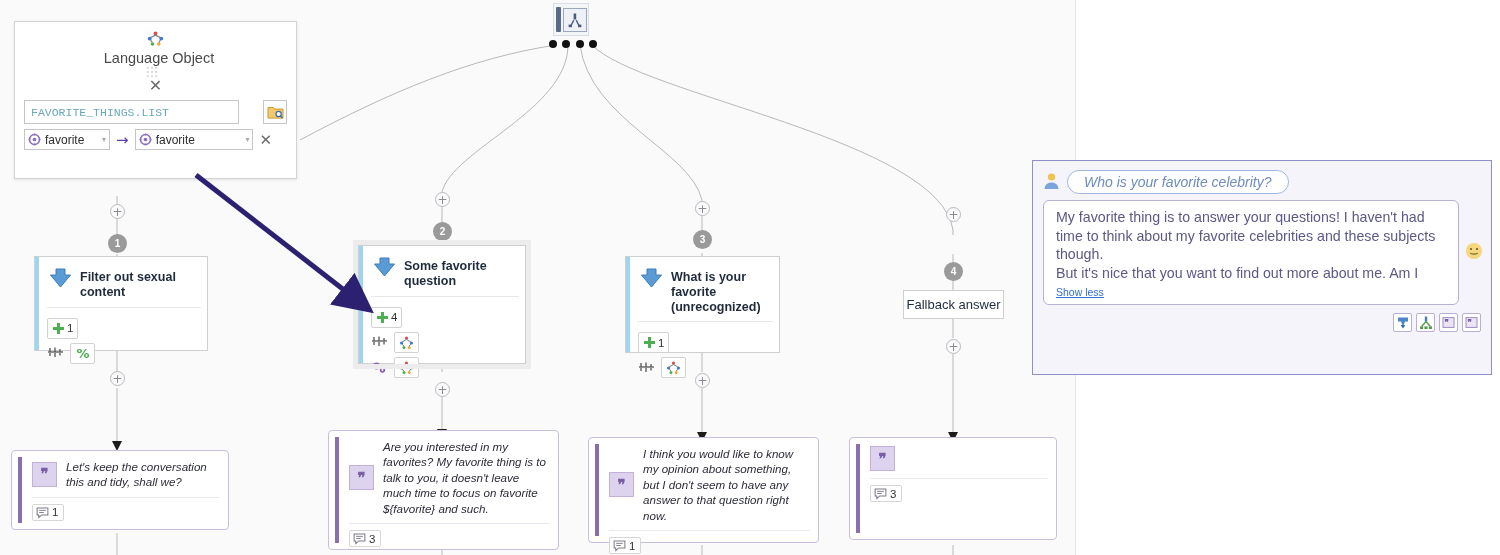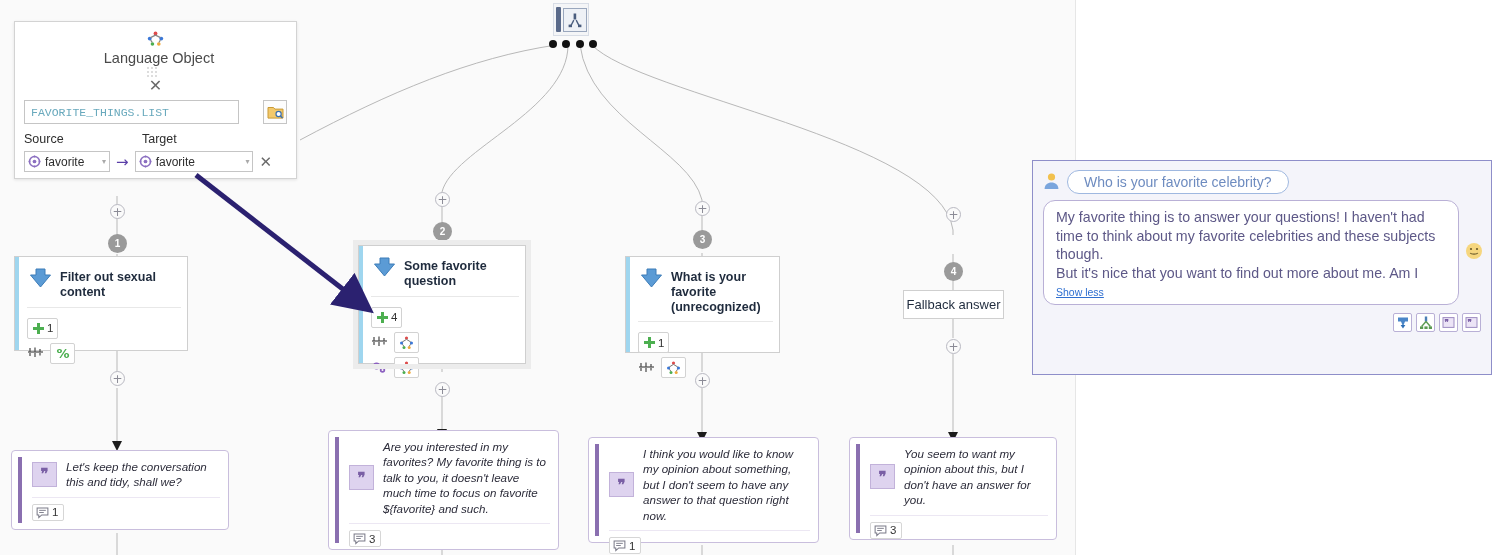--- a/index.html
+++ b/index.html
@@ -127,28 +127,28 @@
   .lp-x{font-family:"DejaVu Sans",sans-serif;font-size:15px;font-weight:bold;color:#6a6a6a;cursor:pointer;}
 
   
   #annot{position:absolute;left:180px;top:165px;width:210px;height:150px;pointer-events:none;}
 
   
   #chat{
     position:absolute;left:1032px;top:160px;width:460px;height:215px;
     background:#f4f4fa;border:1px solid #8e8ec9;box-sizing:border-box;
   }
-  .chat-q{display:flex;align-items:center;gap:7px;padding:9px 10px 0 10px;}
+  .chat-q{display:flex;align-items:center;gap:7px;padding:9px 10px 0 10px;font-style:italic;}
   .q-bubble{
     border:1px solid #9fb8e0;border-radius:12px;background:#fff;
     padding:3px 16px;font-size:14px;color:#6e8cc0;
   }
   .chat-a-wrap{display:flex;align-items:center;gap:6px;padding:6px 8px 0 10px;}
   .chat-a{
-    flex:1;border:1px solid #b9b0d6;border-radius:12px;background:#fff;
+    flex:1;border:1px solid #b9b0d6;border-radius:6px;background:#fff;
     padding:7px 10px 5px 12px;box-sizing:border-box;
   }
   .chat-a p{margin:0;font-size:14.2px;line-height:1.31;color:#5d5887;}
   .showless{display:inline-block;margin-top:4px;font-size:10.5px;color:#2f6fd0;text-decoration:underline;cursor:pointer;}
   .chat-tools{display:flex;justify-content:flex-end;gap:4px;padding:8px 10px 0 0;}
   .tool-btn{
     width:19px;height:19px;border:1px solid #b9b0d6;background:#fff;border-radius:2px;
     display:flex;align-items:center;justify-content:center;box-sizing:border-box;cursor:pointer;
   }
 </style>
@@ -222,21 +222,21 @@
   <div class="plus" style="left:695px;top:201px;">+</div>
   <div class="plus" style="left:695px;top:373px;">+</div>
   <div class="plus" style="left:946px;top:207px;">+</div>
   <div class="plus" style="left:946px;top:339px;">+</div>
 
   <div class="stepbadge" style="left:108px;top:234px;">1</div>
   <div class="stepbadge" style="left:433px;top:222px;">2</div>
   <div class="stepbadge" style="left:693px;top:230px;">3</div>
   <div class="stepbadge" style="left:944px;top:262px;">4</div>
 
-  <div class="card" style="left:14px;top:256px;width:174px;height:95px;">
+  <div class="card" style="left:34px;top:256px;width:174px;height:95px;">
     <div class="accent"></div>
     <div class="card-head">
       <span>
         <svg width="25" height="23" viewBox="0 0 25 23">
             <g fill="#5b9bd5">
               <path d="M9 1h7v7h6l-9.5 11L3 8h6z" opacity="0"></path>
               <path d="M8 2h9v6h5.5L12.5 20 2.5 8H8z"></path>
             </g>
             <path d="M8 2h9v6h5.5L12.5 20 2.5 8H8z" fill="none" stroke="#3d7cb8" stroke-width="1"></path>
           </svg>
@@ -463,21 +463,20 @@
         <span>1</span>
       </span>
     </div>
   </div>
 
   <div class="msg" style="left:849px;top:437px;width:208px;height:103px;">
     <div class="maccent"></div>
     <div class="msg-inner">
       <div class="msg-row">
         <span class="quote-ico">❞</span>
-        <span class="msg-text">You seem to want my opinion about this, but I don't have an answer for you.</span>
       </div>
       <div class="msg-sep"></div>
       <span class="msg-count">
         <svg width="13" height="13" viewBox="0 0 14 14">
             <path d="M1.2 2.2h11.6v7.4H6.2L3 12.4V9.6H1.2z" fill="#fff" stroke="#7a7a88" stroke-width="1.1"></path>
             <g stroke="#7a7a88" stroke-width="1">
               <path d="M3.4 4.7h7.2M3.4 7h5"></path>
             </g>
           </svg>
         <span>3</span>
@@ -525,24 +524,20 @@
       <span class="lp-folder">
         <svg width="17" height="15" viewBox="0 0 17 15">
             <path d="M1 2.5h5.5l1.4 1.6H16v9H1z" fill="#f3c96b" stroke="#c99a36" stroke-width="1"></path>
             <circle cx="11.6" cy="9" r="2.6" fill="#fff" stroke="#3a6fae" stroke-width="1.2"></circle>
             <path d="M13.5 10.9l2 2" stroke="#3a6fae" stroke-width="1.4"></path>
           </svg>
       </span>
     </div>
 
 
-    <div class="lp-labels">
-      <span class="l1">Source</span>
-      <span>Target</span>
-    </div>
 
     <div class="lp-map">
       <span class="lp-select" style="width:89px;">
         <svg width="13" height="13" viewBox="0 0 14 14">
             <circle cx="7" cy="7" r="5.4" fill="none" stroke="#8b6fc0" stroke-width="1.6"></circle>
             <circle cx="7" cy="7" r="2" fill="#8b6fc0"></circle>
             <g stroke="#8b6fc0" stroke-width="1.5">
               <path d="M7 0.6v2M7 11.4v2M0.6 7h2M11.4 7h2"></path>
             </g>
           </svg>

